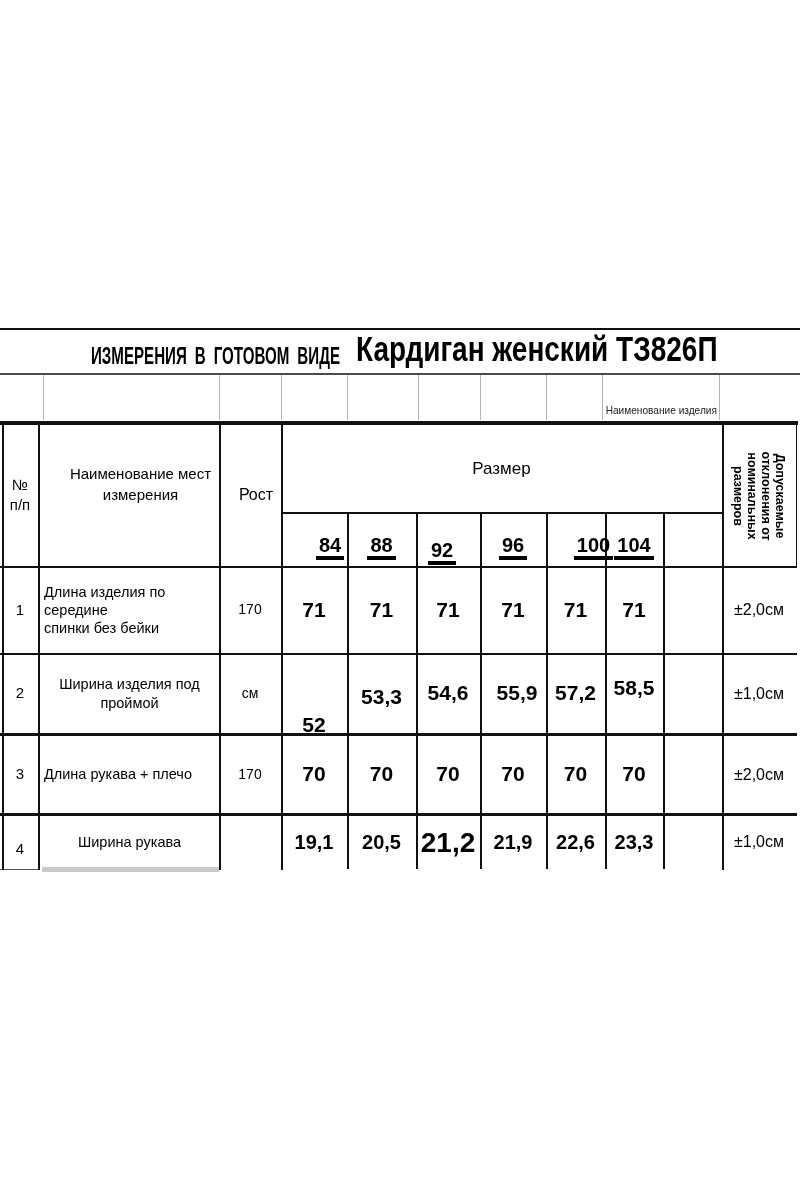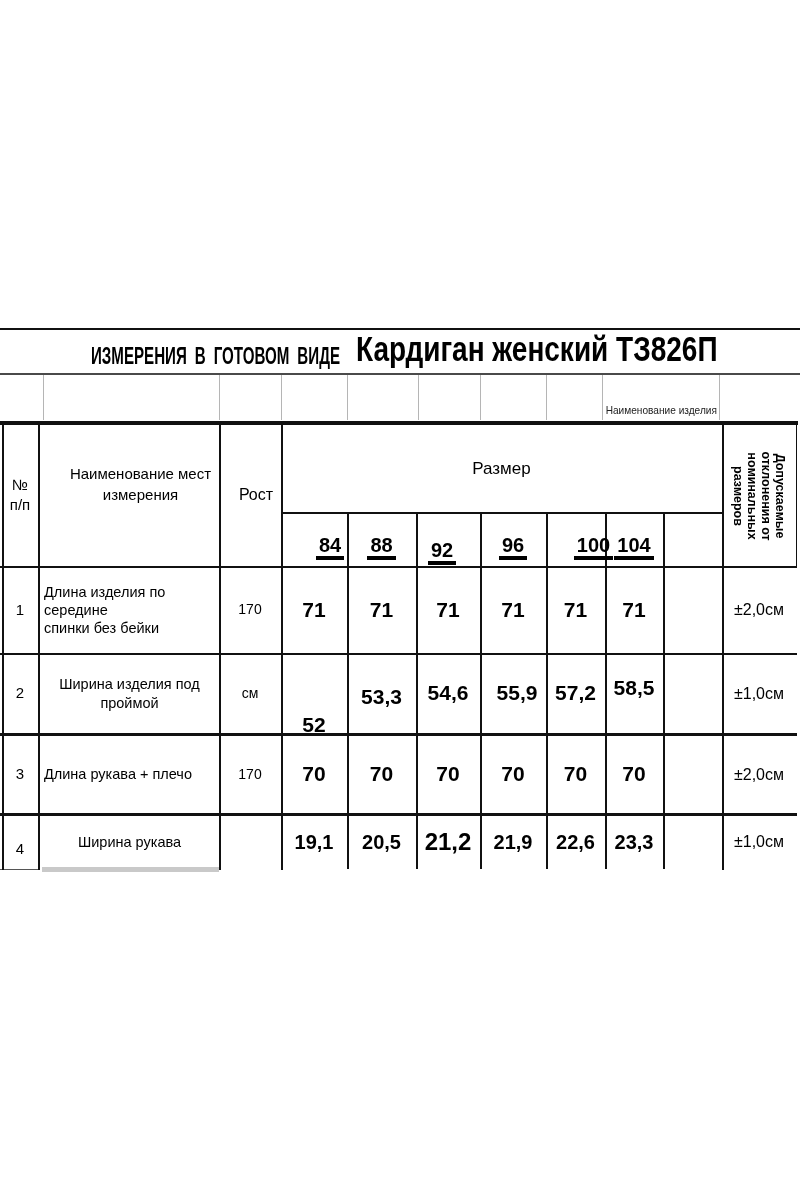--- a/index.html
+++ b/index.html
@@ -144,20 +144,20 @@
     <div class="cell val" style="left:480px;top:736px;width:66px;height:77px;">70</div>
     <div class="cell val" style="left:546px;top:736px;width:59px;height:77px;">70</div>
     <div class="cell val" style="left:605px;top:736px;width:58px;height:77px;">70</div>
     <div class="cell tol" style="left:722px;top:736px;width:74px;height:77px;">±2,0см</div>
 
     <div class="cell num" style="left:2px;top:816px;width:36px;height:52px;padding-top:14px;box-sizing:border-box;">4</div>
     <div class="cell name" style="left:40px;top:816px;width:179px;height:52px;">Ширина рукава</div>
     <div class="cell rost" style="left:219px;top:816px;width:62px;height:52px;"></div>
     <div class="cell val" style="left:281px;top:816px;width:66px;height:52px;font-size:20px;">19,1</div>
     <div class="cell val" style="left:347px;top:816px;width:69px;height:52px;font-size:20px;">20,5</div>
-    <div class="cell val" style="left:416px;top:816px;width:64px;height:52px;font-size:24px;">21,2</div>
+    <div class="cell val" style="left:416px;top:816px;width:64px;height:52px;font-size:28px;">21,2</div>
     <div class="cell val" style="left:480px;top:816px;width:66px;height:52px;font-size:20px;">21,9</div>
     <div class="cell val" style="left:546px;top:816px;width:59px;height:52px;font-size:20px;">22,6</div>
     <div class="cell val" style="left:605px;top:816px;width:58px;height:52px;font-size:20px;">23,3</div>
     <div class="cell tol" style="left:722px;top:816px;width:74px;height:52px;">±1,0см</div>
 
   </div>
 </div>
 
 </body></html>

